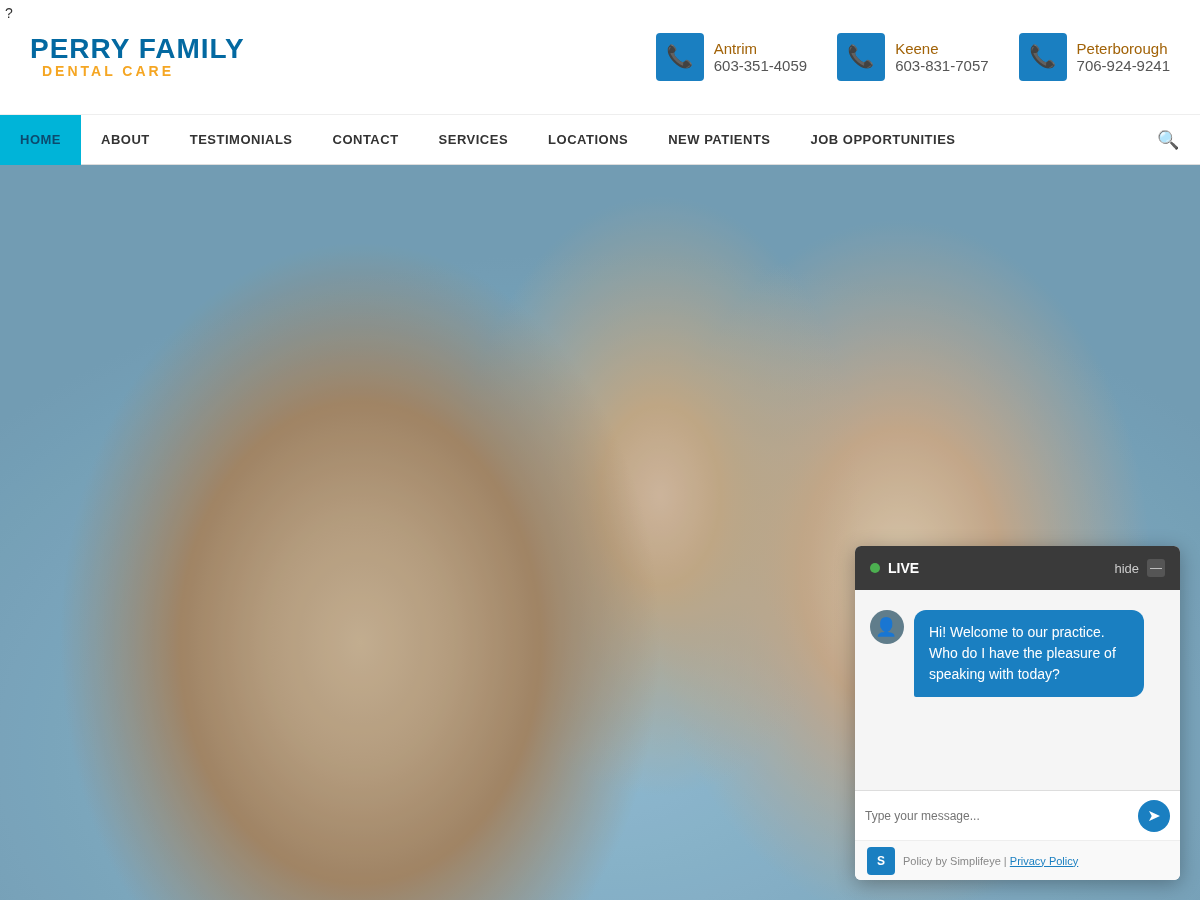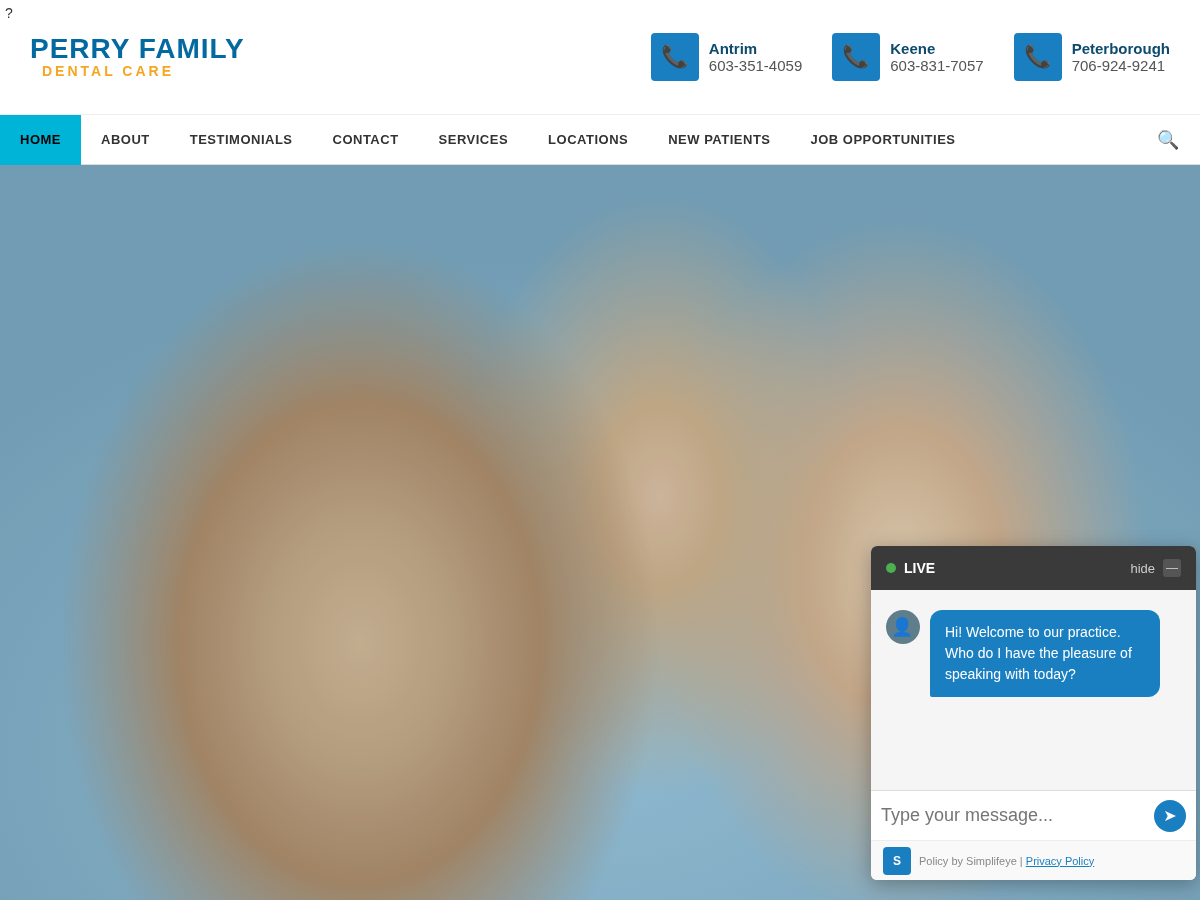--- a/index.html
+++ b/index.html
@@ -46,22 +46,22 @@
       background: #1a7fc1;
       border-radius: 4px;
       display: flex;
       align-items: center;
       justify-content: center;
       color: white;
       font-size: 22px;
     }
     .phone-info .city {
       font-size: 15px;
-      font-weight: bold;
-      color: #0c4a6e;
+      font-weight: normal;
+      color: #a16207;
     }
     .phone-info .number {
       font-size: 15px;
       color: #555;
     }
 
     
     .nav {
       background: #fff;
       display: flex;
@@ -76,21 +76,21 @@
       align-items: center;
       font-size: 13px;
       font-weight: bold;
       color: #333;
       cursor: pointer;
       text-transform: uppercase;
       letter-spacing: 0.5px;
     }
     .nav-item.active {
       background: #00b4d8;
-      color: #000000;
+      color: #0c4a6e;
     }
     .nav-search {
       margin-left: auto;
       padding: 0 20px;
       cursor: pointer;
       color: #555;
       font-size: 18px;
     }
 
     
@@ -124,21 +124,21 @@
       position: absolute;
       top: 0; left: 0;
       width: 100%; height: 100%;
       background: rgba(160, 200, 220, 0.15);
     }
 
     
     .chat-widget {
       position: absolute;
       bottom: 20px;
-      right: 4px;
+      right: 20px;
       width: 325px;
       background: #fff;
       border-radius: 6px;
       box-shadow: 0 4px 20px rgba(0,0,0,0.3);
       overflow: hidden;
       z-index: 100;
     }
     .chat-header {
       background: #3a3a3a;
       color: #fff;
@@ -211,21 +211,21 @@
       align-items: center;
       border-top: 1px solid #ddd;
       padding: 8px 10px;
       background: #fff;
       height: 50px;
     }
     .chat-input {
       flex: 1;
       border: none;
       outline: none;
-      font-size: 18px;
+      font-size: 12px;
       color: #0f172a;
       background: transparent;
     }
     .send-btn {
       width: 32px;
       height: 32px;
       background: #1a7fc1;
       border-radius: 50%;
       display: flex;
       align-items: center;

